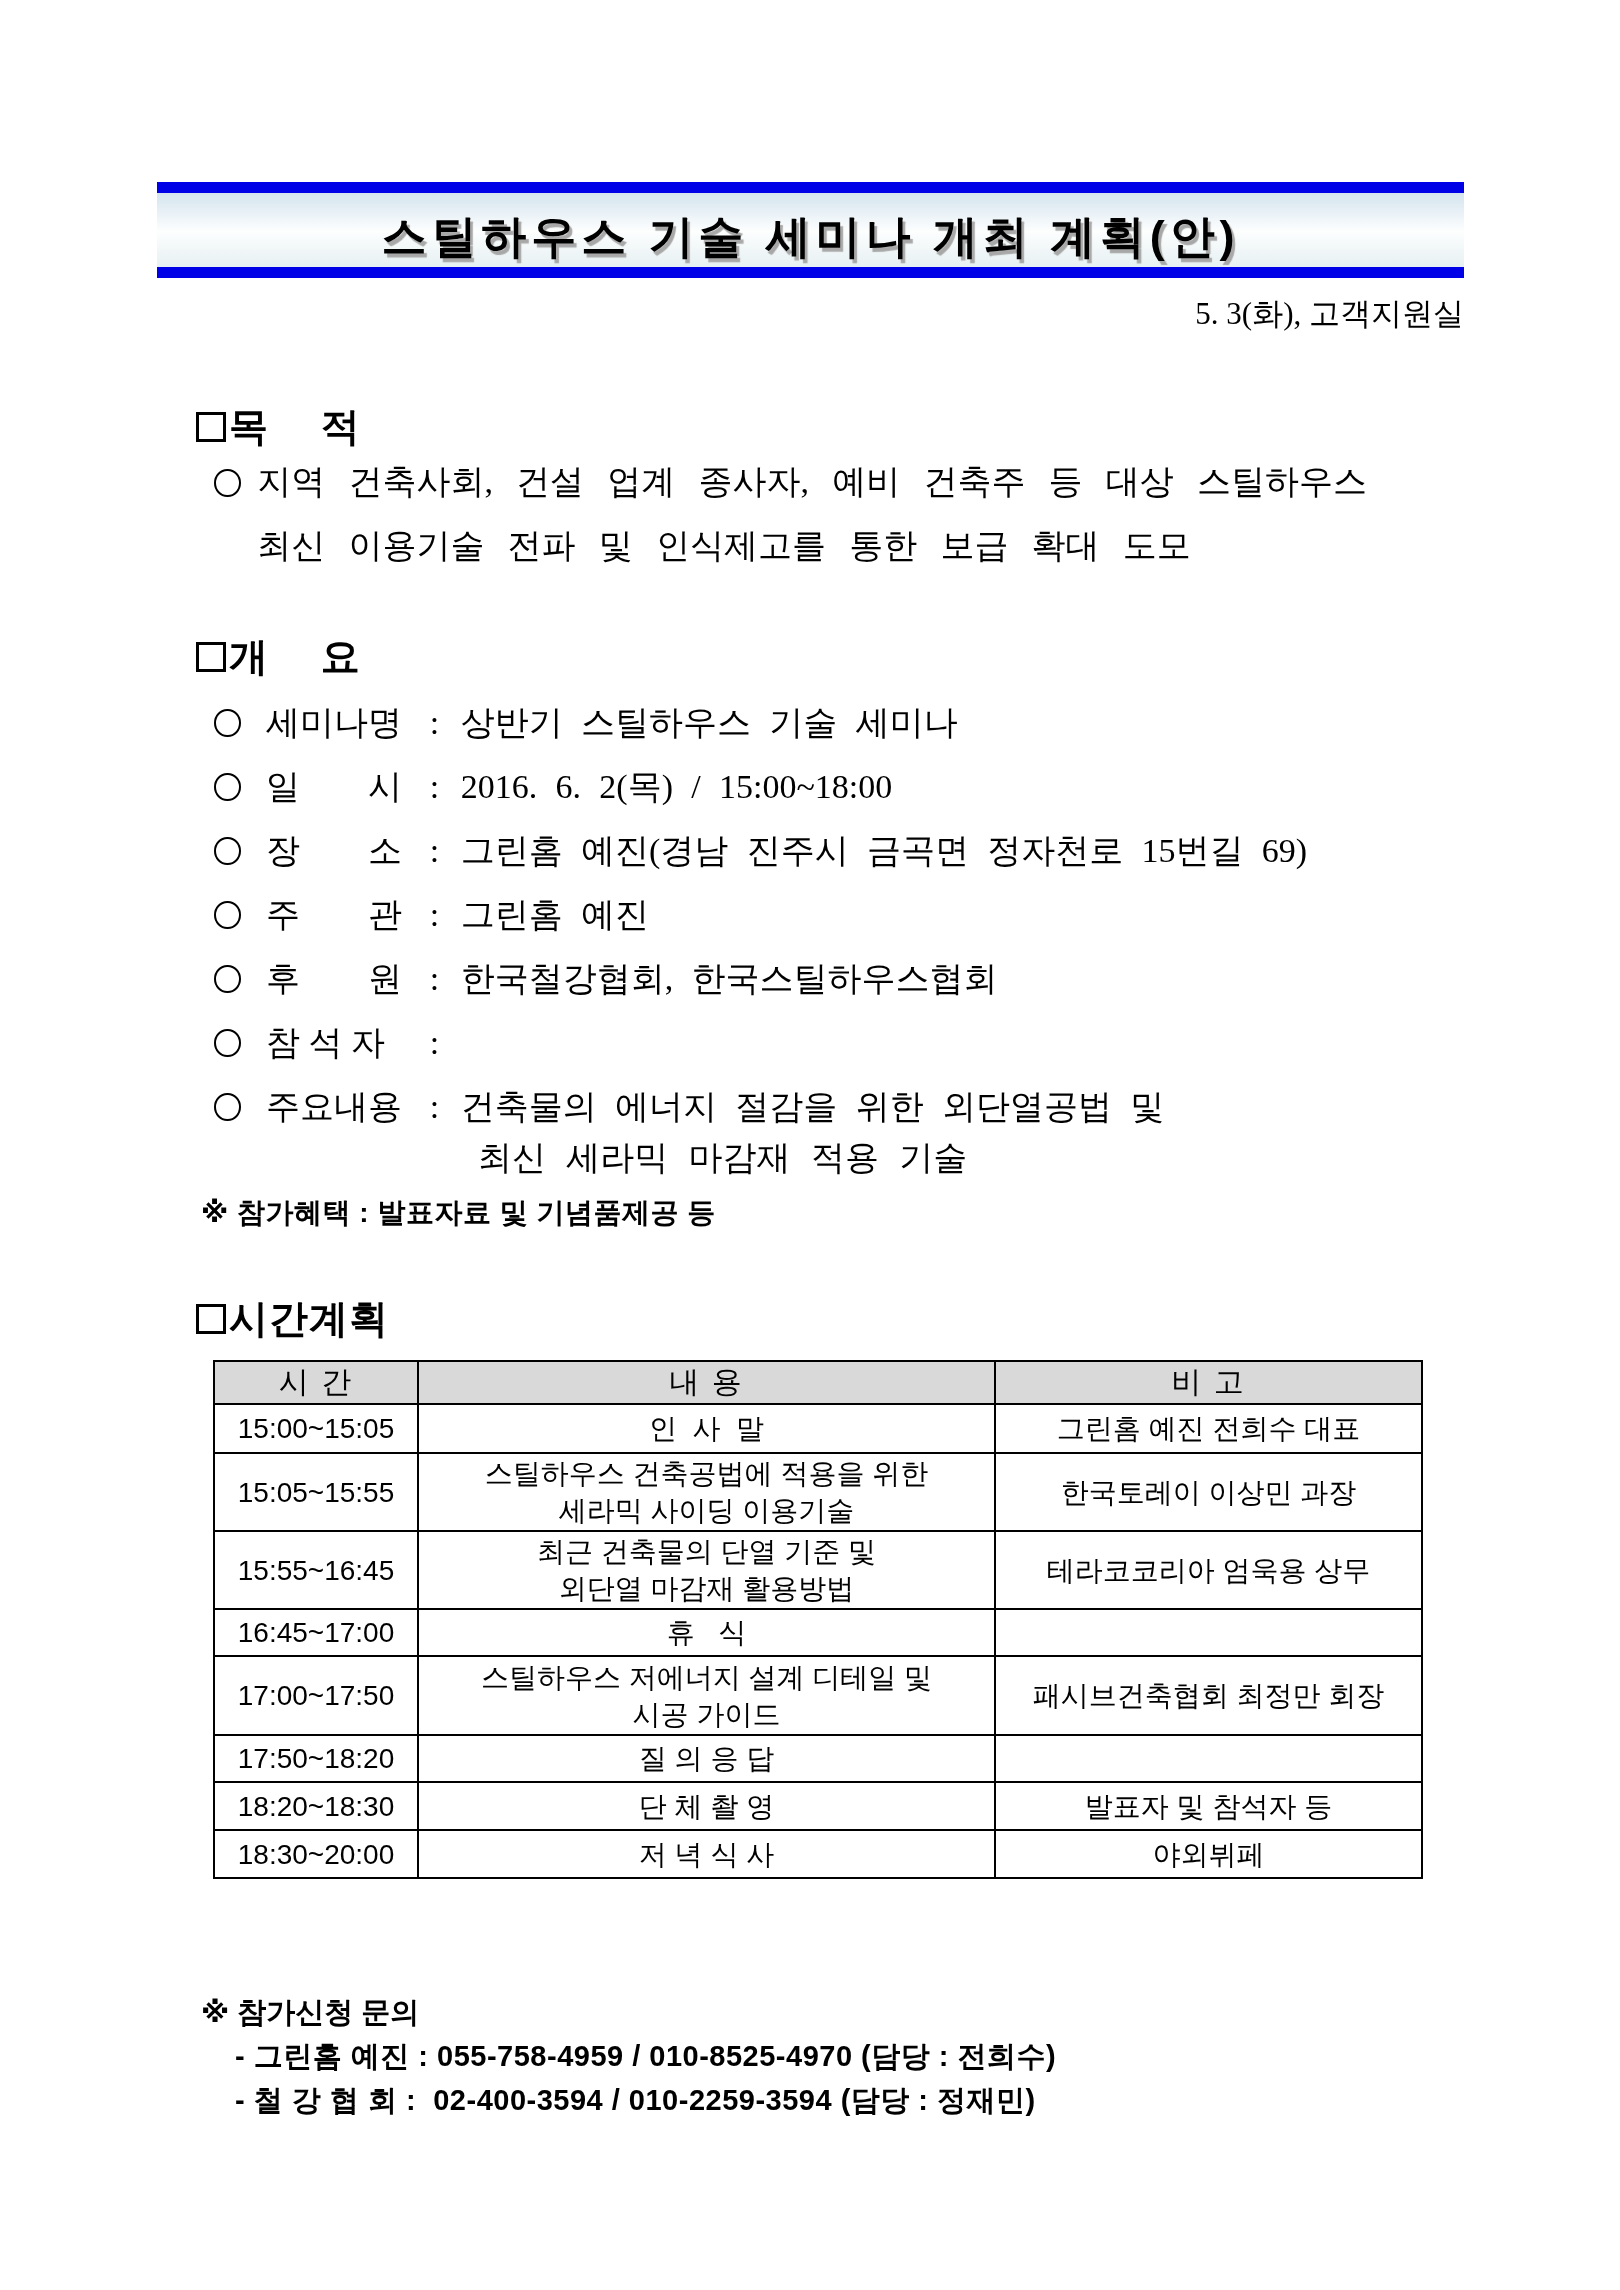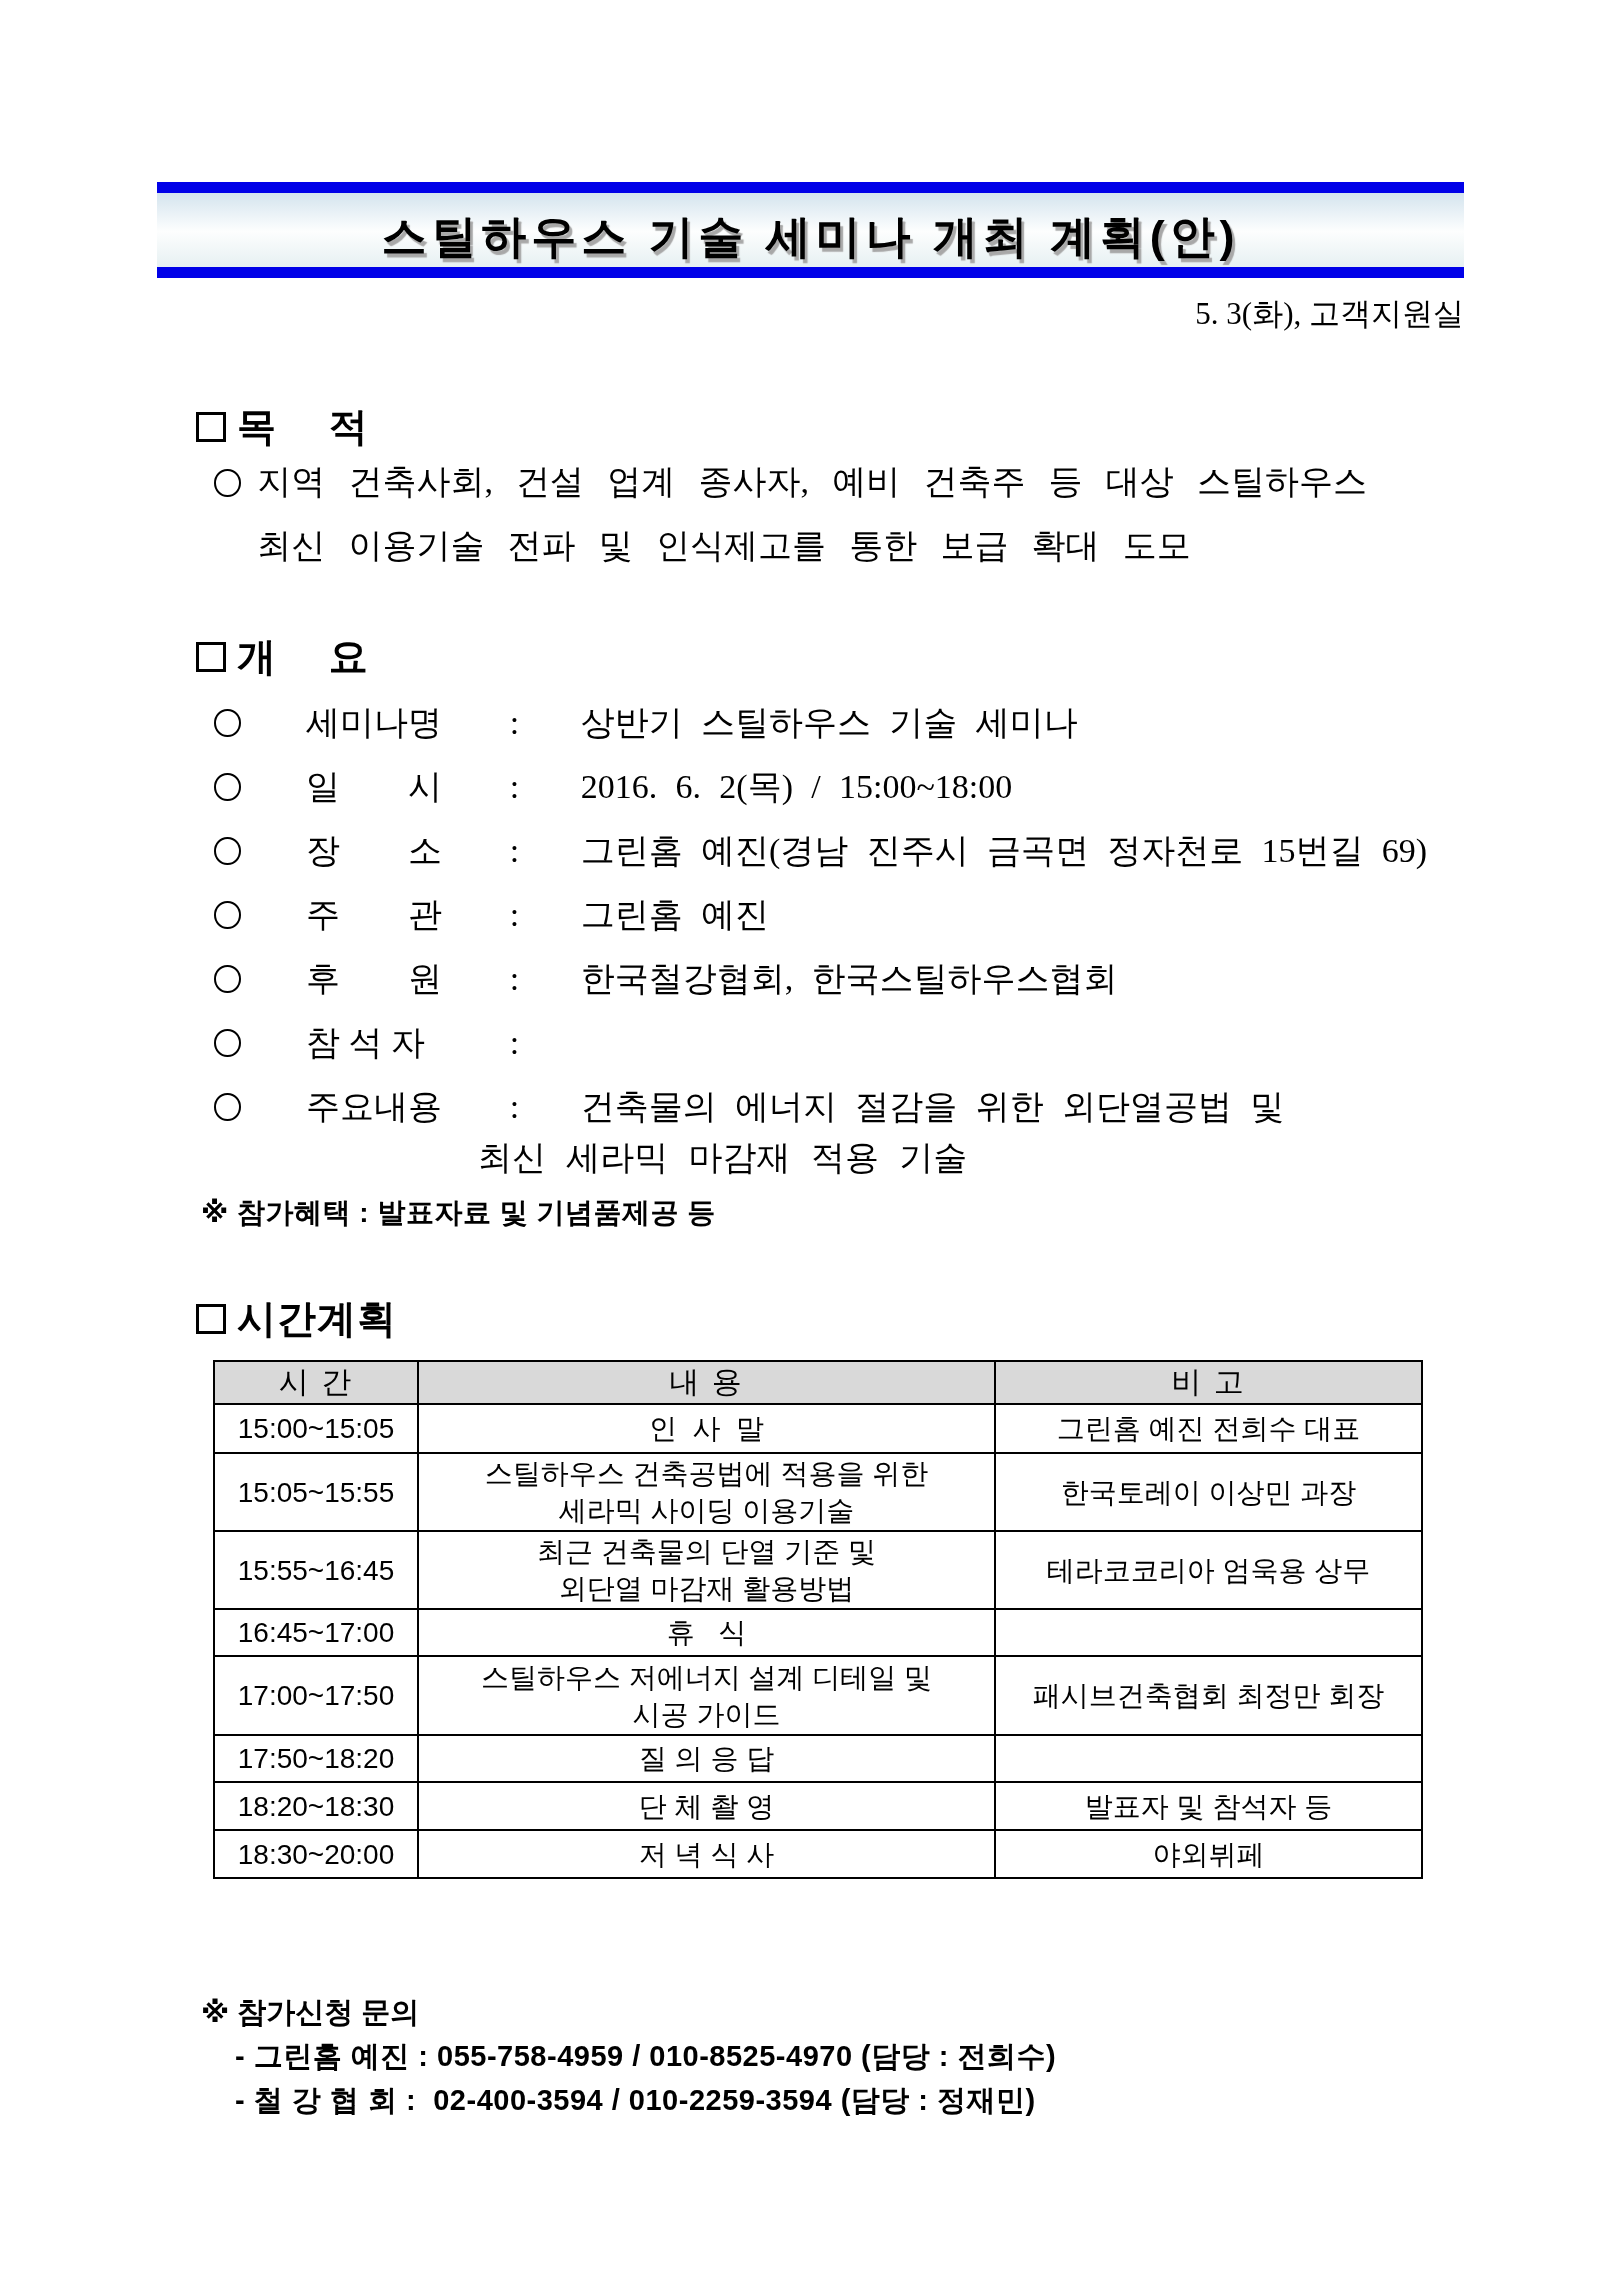--- a/index.html
+++ b/index.html
@@ -32,41 +32,41 @@
   }
 
   
   .dateline{
     position:absolute;left:157px;top:293px;width:1307px;text-align:right;
     font-family:var(--serif);font-size:31px;white-space:pre;
   }
 
   
   .sec-heading{
-    position:absolute;left:196px;display:flex;align-items:center;gap:11px;
+    position:absolute;left:196px;display:flex;align-items:center;gap:3px;
     font-family:var(--sans);font-weight:700;font-size:39px;
   }
   .sec-heading.h-purpose{top:400px;}
   .sec-heading.h-overview{top:630px;}
   .sec-heading.h-schedule{top:1292px;}
   .sq-icon{width:30px;height:30px;border:3.9px solid var(--ink);flex:none;}
   .sec-heading-text{white-space:pre;letter-spacing:1px;}
 
   
   .purpose-lines{position:absolute;left:214px;top:459px;width:1274px;}
   .body-row{display:flex;align-items:flex-start;height:64px;font-size:34px;word-spacing:14.7px;}
   .bullet-icon{
     width:26.5px;height:28px;border:2.9px solid var(--ink);border-radius:50%;
     flex:none;margin:9.8px 16.7px 0 0;
   }
   .bullet-icon.hidden{visibility:hidden;}
 
   
   .overview-list{position:absolute;left:214px;top:691px;width:1294px;}
-  .ov-row{display:flex;align-items:center;height:64px;font-size:34px;gap:40px;}
+  .ov-row{display:flex;align-items:center;height:64px;font-size:34px;}
   .ov-row .bullet-icon{margin-top:0;margin-right:25.5px;}
   .ov-label{width:150px;white-space:pre;flex:none;}
   .ov-colon{flex:none;margin:0 21.6px 0 13.7px;}
   .ov-value{white-space:pre;word-spacing:9.8px;}
   .ov-continuation{
     position:absolute;left:478px;top:1135px;font-size:34px;word-spacing:11.8px;white-space:pre;
   }
   .benefit-note{
     position:absolute;left:201px;top:1194px;
     font-family:var(--sans);font-weight:700;font-size:28px;white-space:pre;letter-spacing:0.5px;

